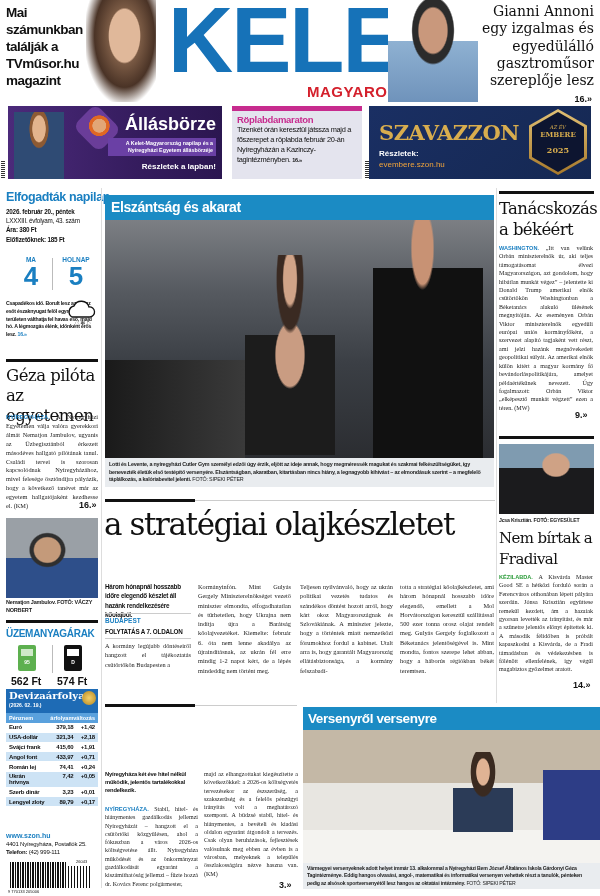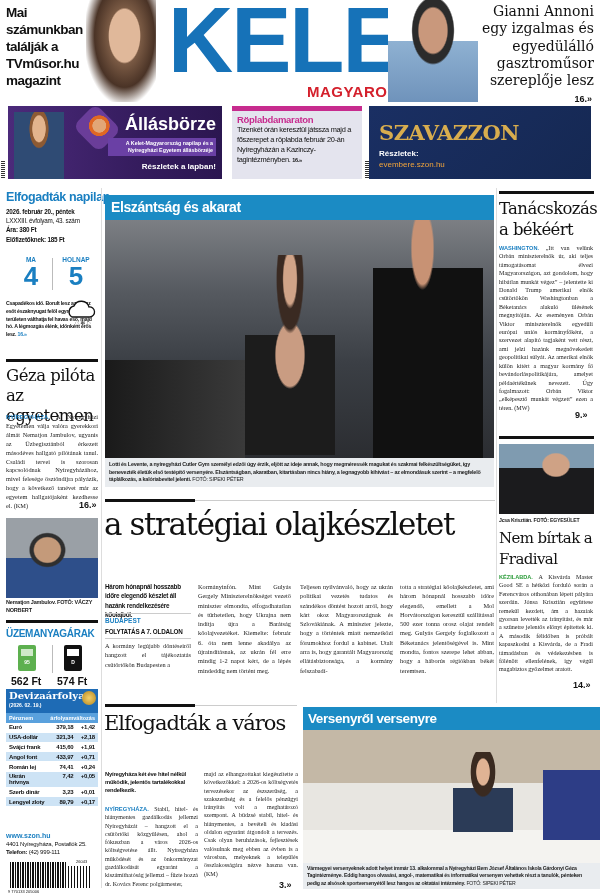--- a/index.html
+++ b/index.html
@@ -37,20 +37,27 @@
 <div class="abs" style="left:232px;top:106px;width:130px;height:73px;background:#e4e4ee;border-top:5px solid #c72b8e;padding:3px 5px">
   <div style="color:#c72b8e;font-weight:bold;font-size:9.5px;letter-spacing:-0.3px">Röplabdamaraton</div>
   <div style="font-size:7.4px;line-height:10px;letter-spacing:-0.3px;color:#111"><span>Tizenkét órán keresztül játssza majd a főszerepet a röplabda február 20-án Nyíregyházán a Kazinczy-tagintézményben.</span> <b style="font-size:5.5px">16.»</b></div>
 </div>
 <div class="abs" style="left:365px;top:160px;width:4px;height:18px;background:repeating-linear-gradient(0deg,#333 0 1px,#fff 1px 2px)"></div>
 
 <div class="abs" style="left:369px;top:106px;width:222px;height:73px;background:linear-gradient(135deg,#1a2f63,#152852);overflow:hidden">
   <div class="abs" style="left:10px;top:14px;font-family:'DejaVu Serif',serif;font-weight:bold;font-size:21px;color:#d8ad4e;letter-spacing:-0.5px">SZAVAZZON</div>
   <div class="abs" style="left:10px;top:43px;color:#fff;font-weight:bold;font-size:8px">Részletek:</div>
   <div class="abs" style="left:10px;top:54px;color:#f1a43b;font-weight:normal;font-size:8px">evembere.szon.hu</div>
+  <div class="abs" style="left:160px;top:3px;width:58px;height:66px;background:linear-gradient(180deg,#e1c074,#a7792b);clip-path:polygon(50% 0,100% 25%,100% 75%,50% 100%,0 75%,0 25%)">
+    <div style="position:absolute;left:3px;top:3px;right:3px;bottom:3px;background:#0d1530;clip-path:polygon(50% 0,100% 25%,100% 75%,50% 100%,0 75%,0 25%);text-align:center;font-family:'DejaVu Serif',serif;color:#d8ad4e;padding-top:12px">
+      <div style="font-size:5px;font-style:italic">AZ ÉV</div>
+      <div style="font-size:7px;font-weight:bold">EMBERE</div>
+      <div style="font-size:8px;font-weight:bold;margin-top:6px">2025</div>
+    </div>
+  </div>
 </div>
 
 <div class="abs" style="left:6px;top:190px;color:#1a7fc1;font-weight:bold;font-size:12.5px;letter-spacing:-0.4px">Elfogadták napilap</div>
 <div class="abs" style="left:6px;top:207px;width:92px;font-size:6.3px;line-height:9.2px;letter-spacing:-0.2px">
   <div style="font-weight:bold">2026. február 20., péntek</div>
   <div>LXXXIII. évfolyam, 43. szám</div>
   <div style="font-weight:bold">Ára: 380 Ft</div>
   <div style="font-weight:bold">Előfizetőknek: 185 Ft</div>
 </div>
 <div class="abs" style="left:12px;top:256px;width:38px;text-align:center">
@@ -173,21 +180,20 @@
 <div class="abs" style="left:105px;top:628px;font-weight:bold;font-size:6.3px;letter-spacing:-0.2px">FOLYTATÁS A 7. OLDALON</div>
 <div class="abs" style="left:105px;top:638px;width:86px;height:1px;background:#ccc"></div>
 <div class="abs body-txt" style="left:105px;top:641px;width:86px;font-size:6.3px;line-height:9.3px">A kormány legújabb döntéseiről hangzott el tájékoztatás csütörtökön Budapesten a</div>
 <div class="abs body-txt" style="left:198px;top:582px;width:93px;font-size:6.3px;line-height:9.3px">Kormányinfón. Mint Gulyás Gergely Miniszterelnökséget vezető miniszter elmondta, elfogadhatatlan és tűrhetetlen, hogy Ukrajna nem indítja újra a Barátság kőolajvezetéket. Kiemelte: február 6. óta nem lenne akadálya az újraindításnak, az ukrán fél erre mindig 1-2 napot kért, de a lépés mindeddig nem történt meg.</div>
 <div class="abs body-txt" style="left:300px;top:582px;width:93px;font-size:6.3px;line-height:9.3px">Teljesen nyilvánvaló, hogy az ukrán politikai vezetés tudatos és szándékos döntést hozott arról, hogy kárt okoz Magyarországnak és Szlovákiának. A miniszter jelezte, hogy a történtek miatt nemzetközi fórumokhoz fordul a kabinet. Utalt arra is, hogy garantált Magyarország ellátásbiztonsága, a kormány felszabadí-</div>
 <div class="abs body-txt" style="left:400px;top:582px;width:94px;font-size:6.3px;line-height:9.3px">totta a stratégiai kőolajkészletet, ami három hónapnál hosszabb időre elegendő, emellett a Mol Horvátországon keresztül szállítással 500 ezer tonna orosz olajat rendelt meg. Gulyás Gergely foglalkozott a Béketanács jelentőségével is. Mint mondta, fontos szerepe lehet abban, hogy a háborús régiókban békét teremtsen.</div>
 
 <div class="abs" style="left:105px;top:705px;width:192px;height:1px;background:#ccc"></div>
 <div class="abs rule-thick" style="left:105px;top:704px;width:90px;height:3px"></div>
 <div class="abs serif" style="left:104px;top:710px;width:200px;font-size:21px;line-height:26px;letter-spacing:-1px">
-  <div>Elfogadták a város</div>
 </div>
 <div class="abs bold-txt" style="left:105px;top:770px;width:90px;font-size:5.8px;line-height:8.2px">Nyíregyháza két éve hitel nélkül működik, jelentős tartalékokkal rendelkezik.</div>
 <div class="abs body-txt" style="left:105px;top:805px;width:93px;font-size:6px;line-height:8.3px"><span class="kicker" style="font-size:5.8px">NYÍREGYHÁZA.</span> <span>Stabil, hitel- és hiánymentes gazdálkodás jellemzi Nyíregyházát – hangzott el a csütörtöki közgyűlésen, ahol a fókuszban a város 2026-os költségvetése állt. Nyíregyháza működését és az önkormányzat gazdálkodását egyaránt a kiszámíthatóság jellemzi – fűzte hozzá dr. Kovács Ferenc polgármester,</span></div>
 <div class="abs body-txt" style="left:204px;top:770px;width:94px;font-size:6px;line-height:8.3px">majd az elhangzottakat kiegészítette a következőkkel: a 2026-os költségvetés tervezésekor az észszerűség, a szakszerűség és a felelős pénzügyi irányítás volt a meghatározó szempont. A büdzsé stabil, hitel- és hiánymentes, a bevételi és kiadási oldalon egyaránt átgondolt a tervezés. Csak olyan beruházások, fejlesztések valósulnak meg ebben az évben is a városban, melyeknek a település összlakosságára nézve haszna van. (KM)</div>
 <div class="abs pageref" style="left:276px;top:880px">3.»</div>
 
 <div class="abs" style="left:303px;top:707px;width:297px;height:23px;background:#1b8bc4;color:#fff;font-weight:bold;font-size:13.5px;line-height:23px;padding-left:5px;letter-spacing:-0.4px">Versenyről versenyre</div>
 <div class="abs photo" style="left:303px;top:730px;width:297px;height:133px;background:linear-gradient(180deg,#c4b8a6 0 40%,#e8e6e1 40% 75%,#f4f3f0 75%)">
   <div class="abs" style="left:150px;top:22px;width:60px;height:80px;background:radial-gradient(ellipse at 50% 25%,#e0b394 0 15%,#3a2a20 17% 28%,transparent 30%),linear-gradient(180deg,transparent 45%,#2b3b57 45%)"></div>
   <div class="abs" style="left:240px;top:10px;width:57px;height:100px;background:linear-gradient(180deg,transparent 30%,#2d3d86 30%)"></div>

